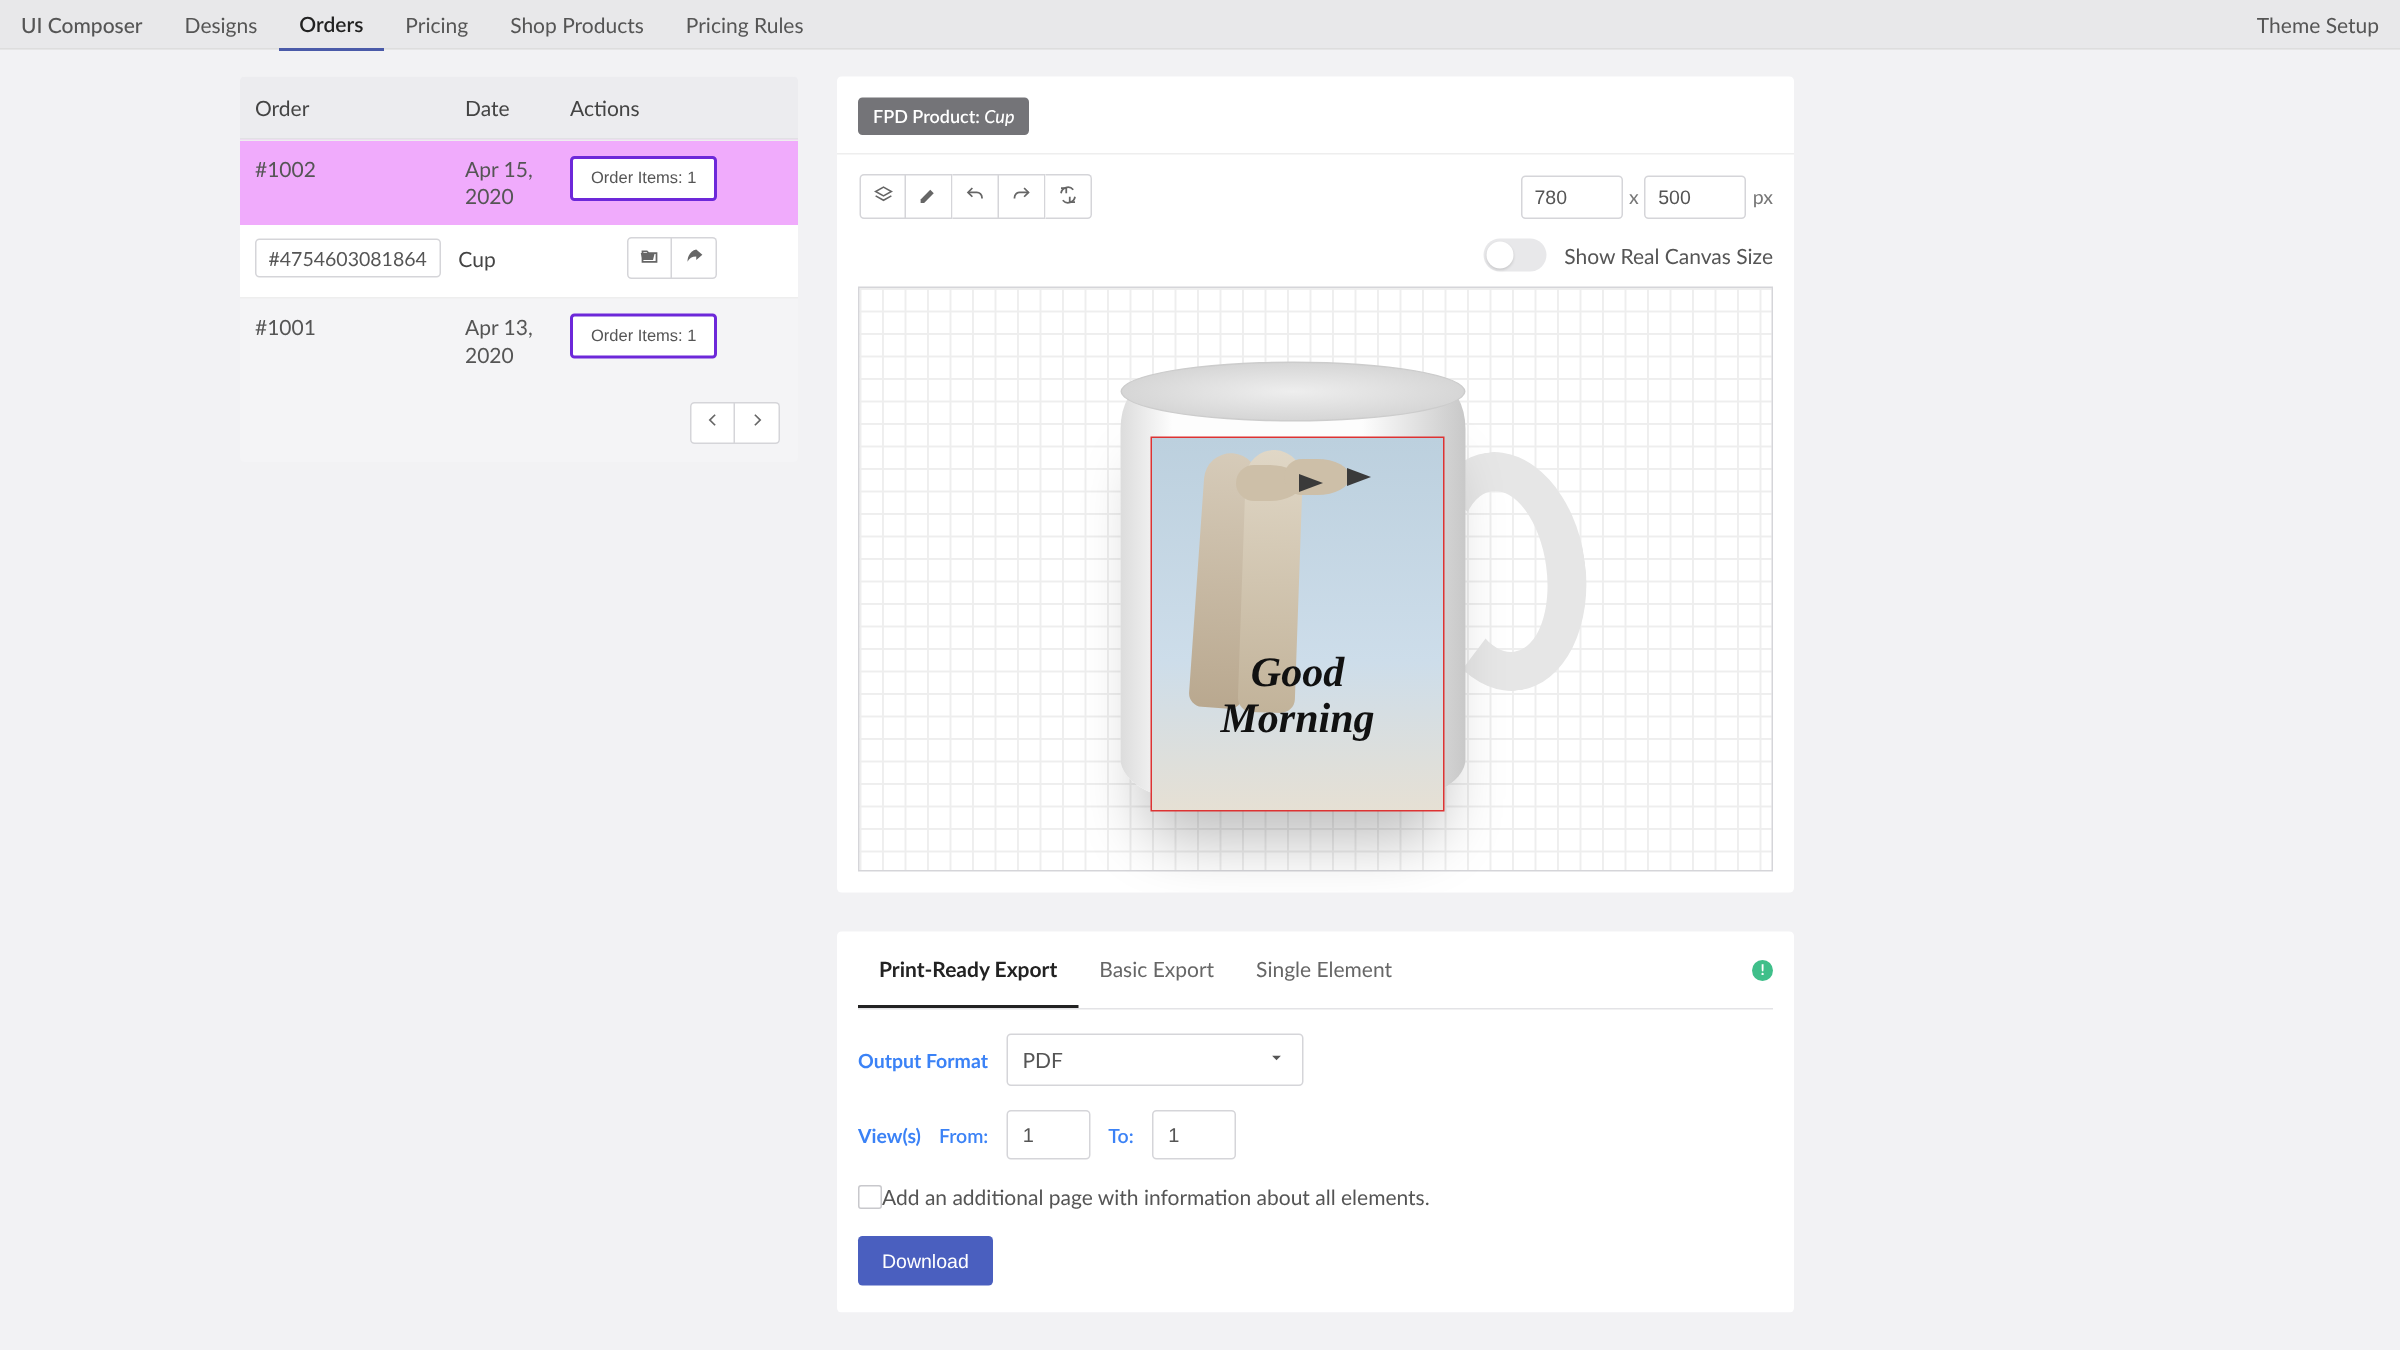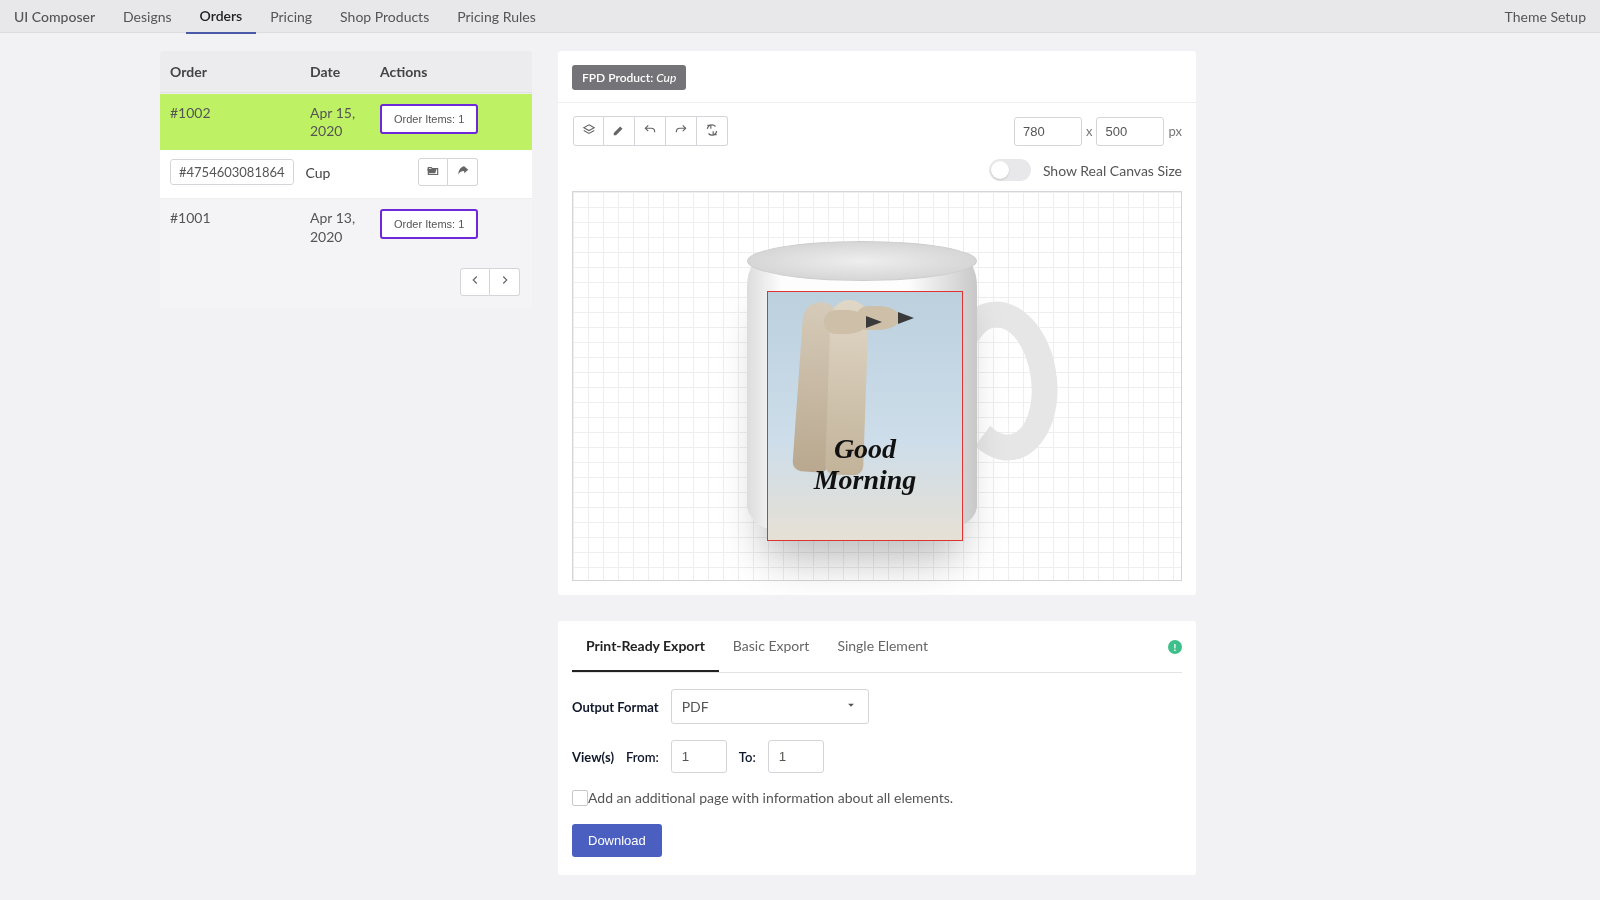--- a/index.html
+++ b/index.html
@@ -47,33 +47,33 @@
 }
 
 .orders-panel {
   background: #f4f4f6;
   border-radius: 3px;
   overflow: hidden;
 }
 .orders-head {
   display: flex;
   background: #ececef;
-  font-weight: 700;
+  font-weight: 400;
   color: #444;
   padding: 12px 10px;
   border-bottom: 1px solid #e1e1e4;
 }
 .col-order { width: 140px; }
 .col-date { width: 70px; }
 .col-actions { flex: 1; }
 .order-row {
   display: flex;
   align-items: flex-start;
   padding: 10px 10px;
-  background: #bef264;
+  background: #f0abfc;
   border-top: 1px solid #eee;
 }
 .order-row.shaded { background: #f4f4f6; }
 .order-id { color: #555; font-size: 14px; }
 .order-date { color: #555; font-size: 14px; line-height: 1.3; }
 .btn {
   background: #fff;
   border: 2px solid #6d28d9;
   border-radius: 3px;
   padding: 7px 12px;
@@ -323,21 +323,21 @@
   font-size: 10px;
   font-weight: 700;
   display: flex; align-items: center; justify-content: center;
 }
 .form-row {
   display: flex;
   align-items: center;
   gap: 12px;
   margin-top: 16px;
 }
-.form-label { font-weight: 700; color: #0f172a; font-size: 13px; }
+.form-label { font-weight: 700; color: #3b82f6; font-size: 13px; }
 .select {
   border: 1px solid #d5d5d9;
   border-radius: 3px;
   padding: 8px 10px;
   width: 198px;
   color: #555;
   display: flex;
   justify-content: space-between;
   align-items: center;
   cursor: pointer;

